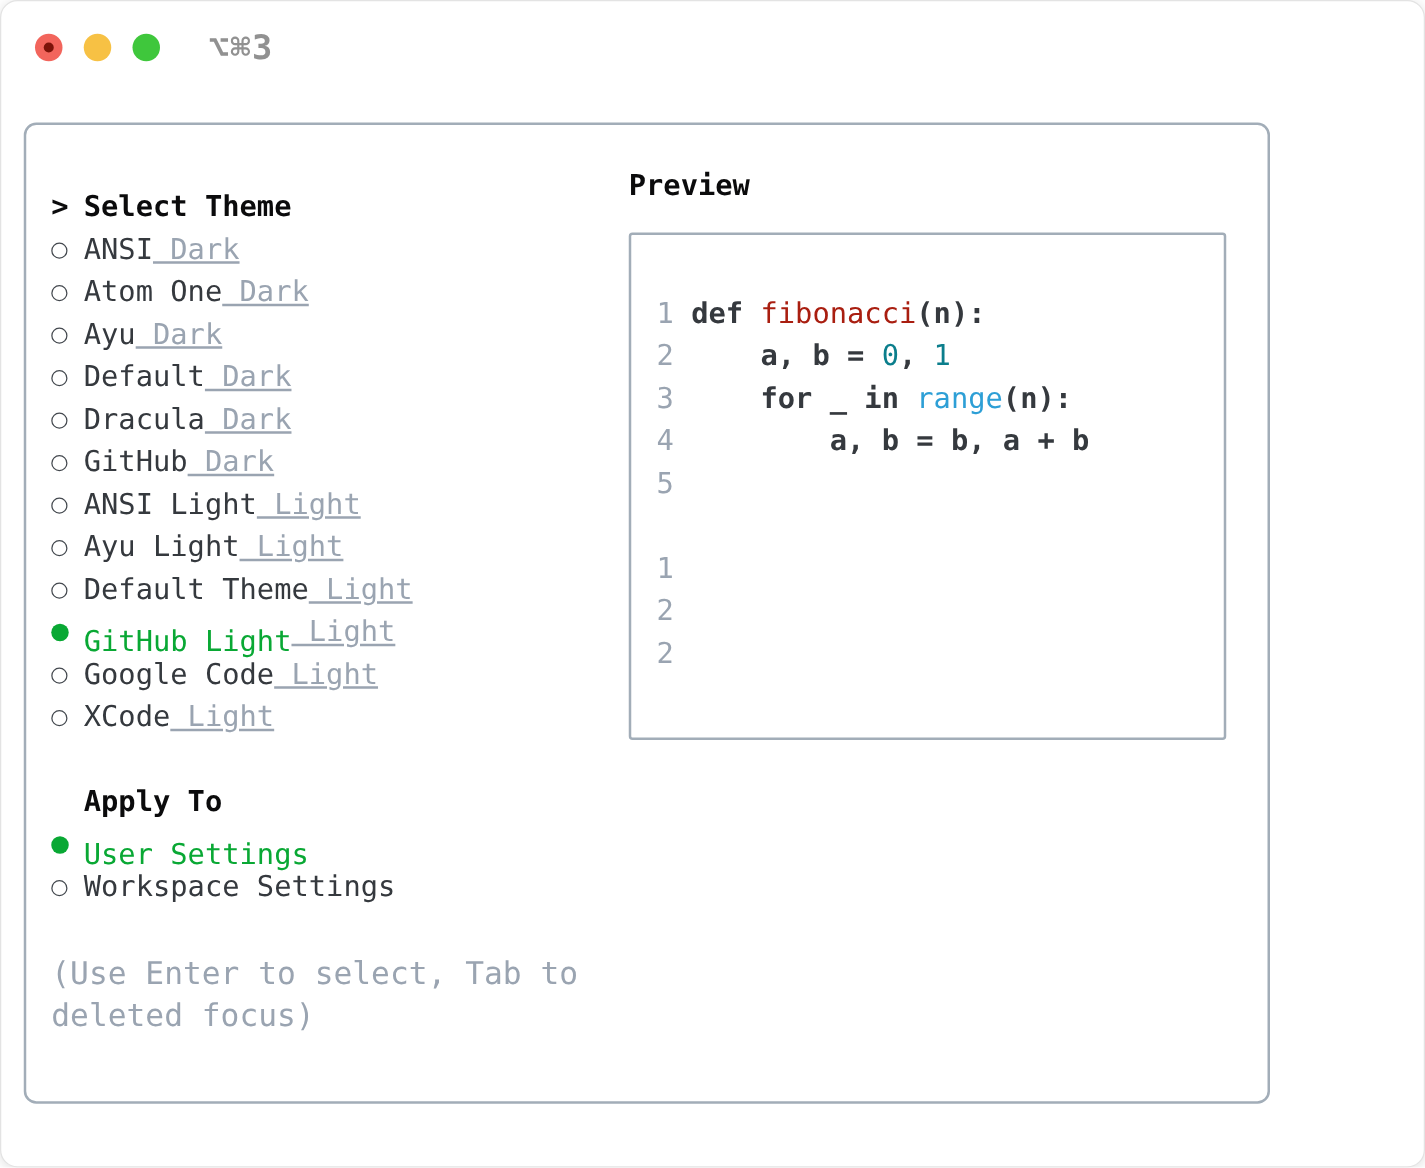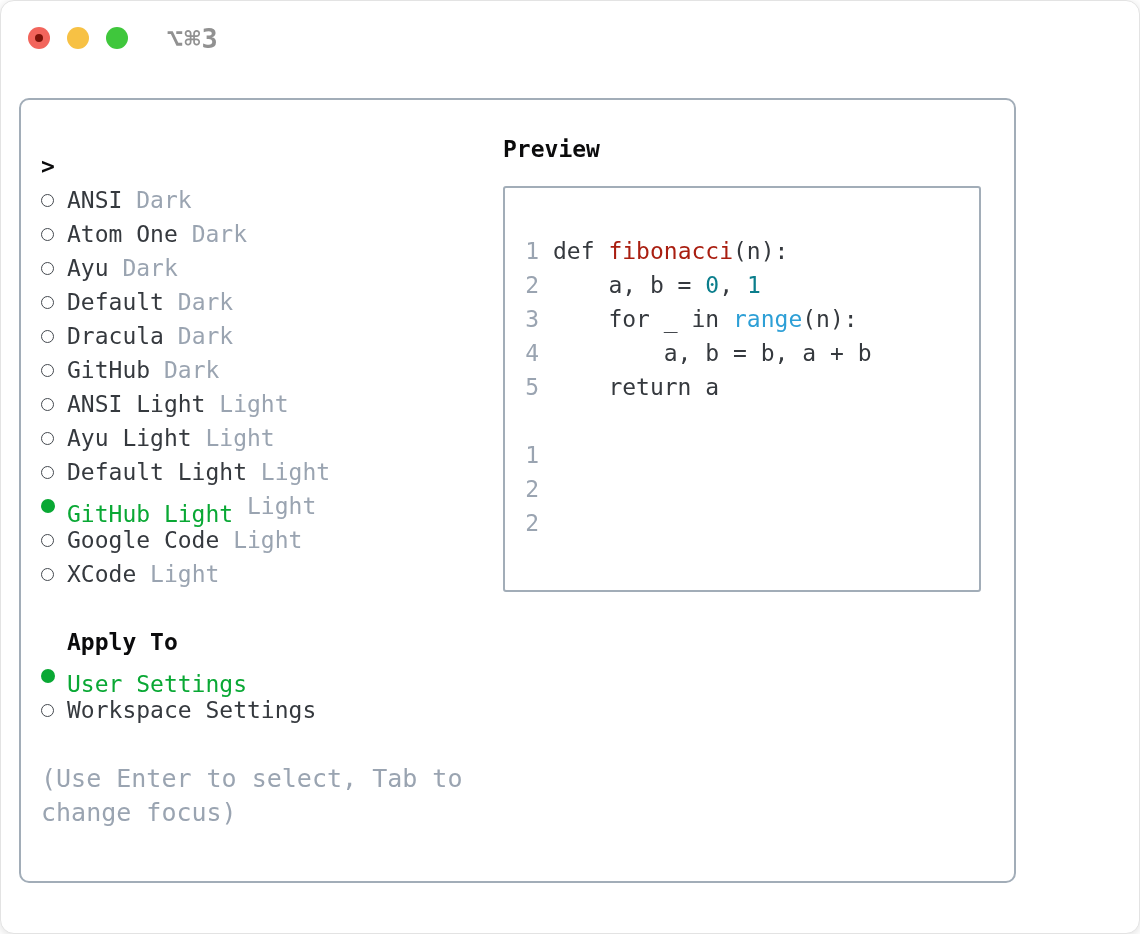--- a/index.html
+++ b/index.html
@@ -45,34 +45,34 @@
   .row .marker { width: 26px; flex: 0 0 26px; display: flex; align-items: center; }
   .radio {
     width: 13px; height: 13px; border-radius: 50%;
     border: 1.5px solid #44494f; background: transparent;
   }
   .radio.on { border: none; background: var(--selection_green); width: 14px; height: 14px; }
   .prompt { font-weight: bold; color: var(--heading); font-size: 23px; }
   .hdr { font-weight: bold; color: var(--heading); }
   .item-name { color: var(--text); }
   .item-name.sel { color: var(--selection_green); margin-top: 16px; }
-  .item-variant { color: var(--muted); white-space: pre; }
+  .item-variant { color: var(--muted); white-space: pre; text-decoration: underline; }
   .spacer { height: 34px; }
   .help-line { height: 34px; display: flex; align-items: center; font-size: 25px; color: var(--muted); white-space: pre; }
 
   
   .preview-title-row { height: 34px; display: flex; align-items: center; }
   .preview-box {
     margin-top: 20px; width: 478px; height: 406px;
     border: 2px solid var(--panel_border); border-radius: 3px; background: #fff;
     padding: 46px 0 0 20px; overflow: hidden;
   }
   .code-line { height: 34px; display: flex; align-items: center; font-size: 23px; white-space: pre; }
   .gutter { width: 14px; flex: 0 0 14px; text-align: right; color: var(--muted); margin-right: 14px; }
-  .tok-plain   { color: var(--text); }
+  .tok-plain   { color: var(--text); font-weight: bold; }
   .tok-func    { color: var(--syntax_function); }
   .tok-num     { color: var(--syntax_number); }
   .tok-builtin { color: var(--syntax_builtin); }
   .tok-context { color: var(--muted); }
   .tok-deleted { color: var(--diff_deleted); }
   .tok-added   { color: var(--diff_added); }
 </style>
 </head>
 <body>
 
@@ -83,62 +83,63 @@
     <div class="traffic yellow"></div>
     <div class="traffic green"></div>
     <div class="win-title">⌥⌘3</div>
   </div>
 
   <div class="panel">
 
     <div class="col-left">
       <div class="row">
         <span class="marker"><span class="prompt">&gt;</span></span>
+        <span class="hdr">Select Theme</span>
       </div>
       <div id="theme-list">
           <div class="row"><span class="marker"><span class="radio"></span></span><span class="item-name">ANSI</span><span class="item-variant"> Dark</span></div>
           <div class="row"><span class="marker"><span class="radio"></span></span><span class="item-name">Atom One</span><span class="item-variant"> Dark</span></div>
           <div class="row"><span class="marker"><span class="radio"></span></span><span class="item-name">Ayu</span><span class="item-variant"> Dark</span></div>
           <div class="row"><span class="marker"><span class="radio"></span></span><span class="item-name">Default</span><span class="item-variant"> Dark</span></div>
           <div class="row"><span class="marker"><span class="radio"></span></span><span class="item-name">Dracula</span><span class="item-variant"> Dark</span></div>
           <div class="row"><span class="marker"><span class="radio"></span></span><span class="item-name">GitHub</span><span class="item-variant"> Dark</span></div>
           <div class="row"><span class="marker"><span class="radio"></span></span><span class="item-name">ANSI Light</span><span class="item-variant"> Light</span></div>
           <div class="row"><span class="marker"><span class="radio"></span></span><span class="item-name">Ayu Light</span><span class="item-variant"> Light</span></div>
-          <div class="row"><span class="marker"><span class="radio"></span></span><span class="item-name">Default Light</span><span class="item-variant"> Light</span></div>
+          <div class="row"><span class="marker"><span class="radio"></span></span><span class="item-name">Default Theme</span><span class="item-variant"> Light</span></div>
           <div class="row"><span class="marker"><span class="radio on"></span></span><span class="item-name sel">GitHub Light</span><span class="item-variant"> Light</span></div>
           <div class="row"><span class="marker"><span class="radio"></span></span><span class="item-name">Google Code</span><span class="item-variant"> Light</span></div>
           <div class="row"><span class="marker"><span class="radio"></span></span><span class="item-name">XCode</span><span class="item-variant"> Light</span></div>
         </div>
       <div class="spacer"></div>
       <div class="row">
         <span class="marker"></span>
         <span class="hdr">Apply To</span>
       </div>
       <div id="apply-list">
           <div class="row"><span class="marker"><span class="radio on"></span></span><span class="item-name sel">User Settings</span></div>
           <div class="row"><span class="marker"><span class="radio"></span></span><span class="item-name">Workspace Settings</span></div>
         </div>
       <div class="spacer"></div>
       <div id="help-text">
           <div class="help-line">(Use Enter to select, Tab to</div>
-          <div class="help-line">change focus)</div>
+          <div class="help-line">deleted focus)</div>
         </div>
     </div>
 
     <div class="col-right">
       <div class="preview-title-row">
         <span class="hdr" style="font-size:23px">Preview</span>
       </div>
       <div class="preview-box">
         <div id="code-lines">
             <div class="code-line"><span class="gutter">1</span><span><span class="tok-plain">def </span><span class="tok-func">fibonacci</span><span class="tok-plain">(n):</span></span></div>
             <div class="code-line"><span class="gutter">2</span><span><span class="tok-plain">    a, b = </span><span class="tok-num">0</span><span class="tok-plain">, </span><span class="tok-num">1</span></span></div>
             <div class="code-line"><span class="gutter">3</span><span><span class="tok-plain">    for _ in </span><span class="tok-builtin">range</span><span class="tok-plain">(n):</span></span></div>
             <div class="code-line"><span class="gutter">4</span><span><span class="tok-plain">        a, b = b, a + b</span></span></div>
-            <div class="code-line"><span class="gutter">5</span><span><span class="tok-plain">    return a</span></span></div>
+            <div class="code-line"><span class="gutter">5</span></div>
             <div class="code-line"><span class="gutter"></span><span></span></div>
             <div class="code-line"><span class="gutter">1</span></div>
             <div class="code-line"><span class="gutter">2</span></div>
             <div class="code-line"><span class="gutter">2</span></div>
           </div>
       </div>
     </div>
 
   </div>
 </div>

